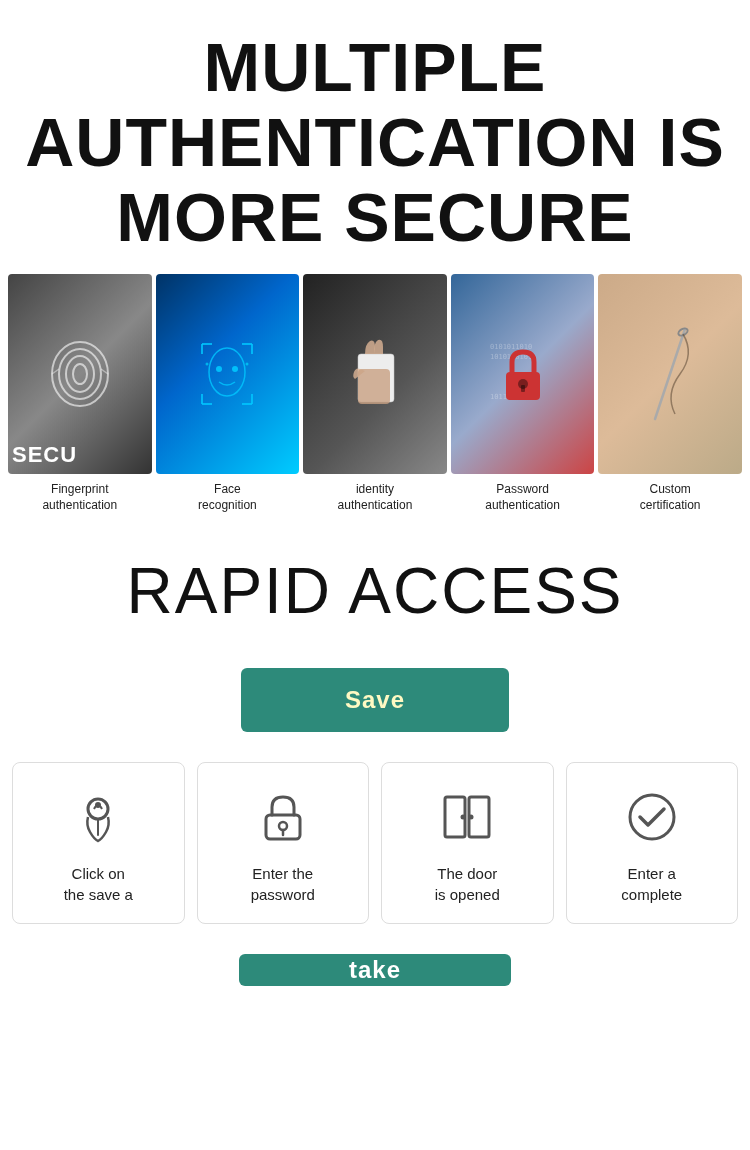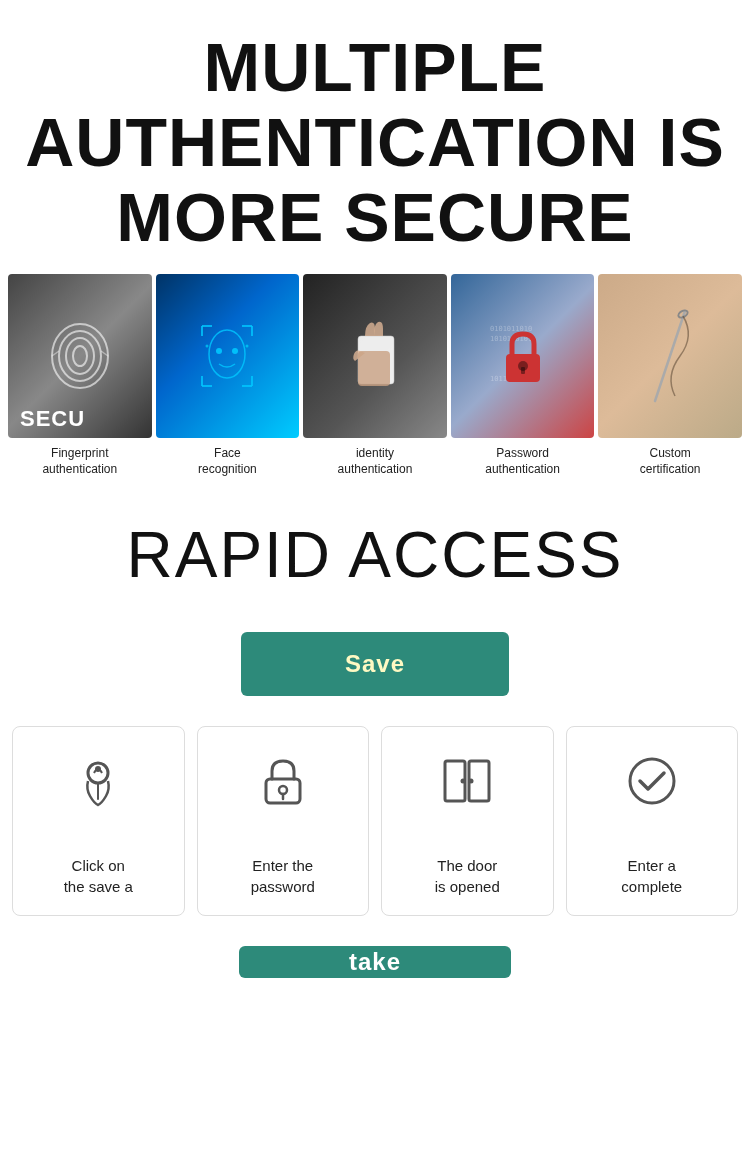--- a/index.html
+++ b/index.html
@@ -33,21 +33,21 @@
       gap: 4px;
     }
     .auth-item {
       flex: 1;
       display: flex;
       flex-direction: column;
       align-items: center;
     }
     .auth-item .img-box {
       width: 100%;
-      height: 164px;
+      height: 200px;
       overflow: hidden;
       border-radius: 4px;
     }
     
     .img-fingerprint { background: linear-gradient(135deg, #444 0%, #888 50%, #333 100%); }
     .img-face { background: linear-gradient(135deg, #003366 0%, #0066cc 40%, #00ccff 100%); }
     .img-identity { background: linear-gradient(135deg, #222 0%, #555 60%, #888 100%); }
     .img-password { background: linear-gradient(135deg, #336699 0%, #99aacc 50%, #cc4444 100%); }
     .img-custom { background: linear-gradient(135deg, #ccaa88 0%, #ddbb99 50%, #bbaa88 100%); }
 
@@ -118,21 +118,20 @@
     }
     .step-card {
       flex: 1;
       border: 1.5px solid #ddd;
       border-radius: 8px;
       padding: 24px 18px 18px;
       display: flex;
       flex-direction: column;
       align-items: center;
       background: #fff;
-      gap: 28px;
     }
     .step-icon {
       width: 60px;
       height: 60px;
       margin-bottom: 16px;
     }
     .step-label {
       text-align: center;
       font-size: 15px;
       color: #222;
@@ -175,21 +174,21 @@
   <div class="auth-item">
     <div class="img-box img-fingerprint img-fingerprint-wrap" style="position:relative; display:flex; align-items:center; justify-content:center;">
       <svg class="fingerprint-svg" viewBox="0 0 70 80">
         <ellipse cx="35" cy="40" rx="28" ry="32" fill="none" stroke="rgba(255,255,255,0.7)" stroke-width="2"></ellipse>
         <ellipse cx="35" cy="40" rx="21" ry="25" fill="none" stroke="rgba(255,255,255,0.7)" stroke-width="2"></ellipse>
         <ellipse cx="35" cy="40" rx="14" ry="18" fill="none" stroke="rgba(255,255,255,0.7)" stroke-width="2"></ellipse>
         <ellipse cx="35" cy="40" rx="7" ry="10" fill="none" stroke="rgba(255,255,255,0.7)" stroke-width="2"></ellipse>
         <line x1="7" y1="40" x2="14" y2="35" stroke="rgba(255,255,255,0.5)" stroke-width="1.5"></line>
         <line x1="63" y1="40" x2="56" y2="35" stroke="rgba(255,255,255,0.5)" stroke-width="1.5"></line>
       </svg>
-      <span class="secu-text" style="position:absolute;bottom:6px;left:12px;color:#fff;font-size:22px;font-weight:900;">SECU</span>
+      <span class="secu-text" style="position:absolute;bottom:6px;left:4px;color:#fff;font-size:22px;font-weight:900;">SECU</span>
     </div>
     <div class="auth-label">
       <span>Fingerprint</span><br>
       <span>authentication</span>
     </div>
   </div>
 
   <div class="auth-item">
     <div class="img-box img-face" style="display:flex; align-items:center; justify-content:center;">
       <svg width="60" height="80" viewBox="0 0 60 80">

